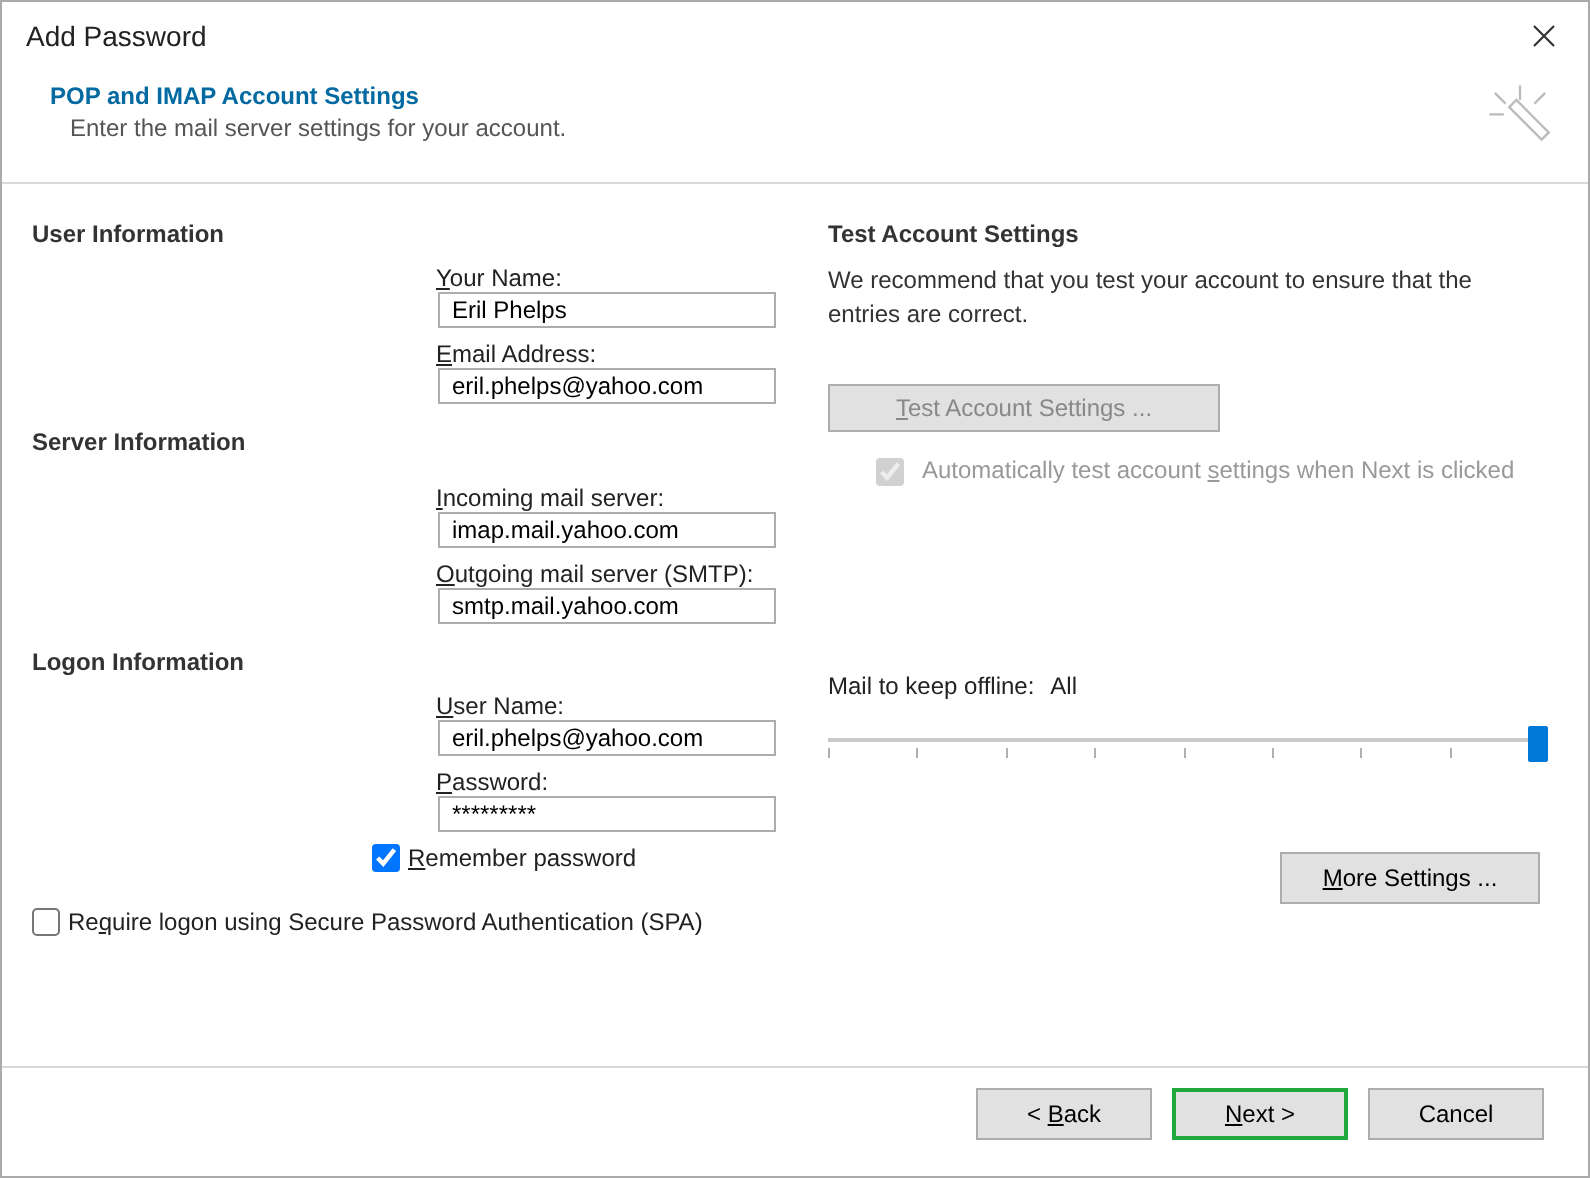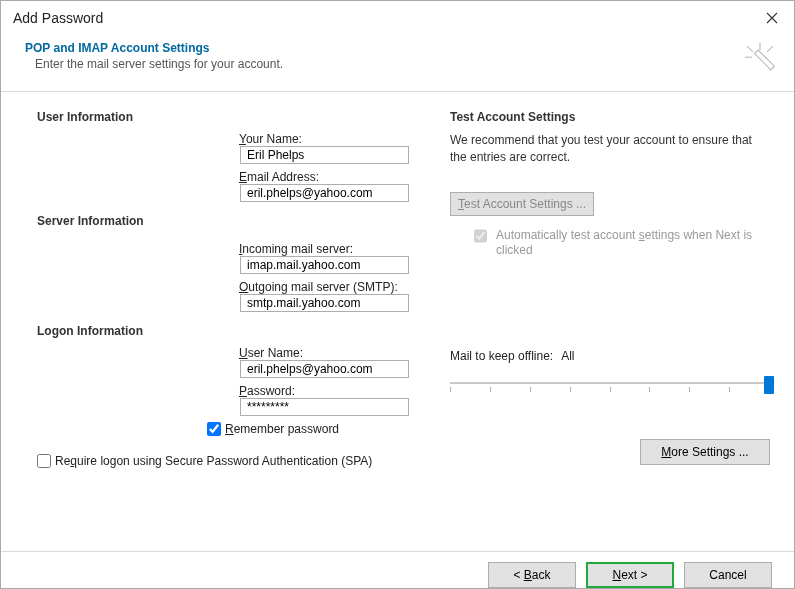--- a/index.html
+++ b/index.html
@@ -36,22 +36,22 @@
     justify-content: space-between;
     align-items: flex-start;
   }
   .header-text .htitle { font-weight: 600; font-size: 12px; color: #0369a1; }
   .header-text .hsub { color: #555; margin-top: 2px; padding-left: 10px;}
   .sparkle { width: 36px; height: 36px; color: #888; }
   .divider { height: 1px; background: #d9d9d9; margin: 0; }
   .content {
     flex: 1;
     display: flex;
-    padding: 18px 24px 10px 36px;
-    gap: 41px;
+    padding: 18px 24px 10px 15px;
+    gap: 26px;
   }
   .col-left { width: 372px; }
   .col-right { flex: 1; }
   .section-title { font-weight: 600; font-size: 12px; margin-bottom: 8px; color:#333;}
   .row { display: flex; align-items: flex-end; margin-bottom: 6px; flex-direction: column; }
   .row label { width: 170px; }
   .row input[type=text], .row input[type=password], .row select {
     flex: 1;
     height: 22px;
     border: 1px solid #adadad;
@@ -64,21 +64,21 @@
     background: #eaeaea;
   }
   .check-row { display: flex; align-items: center; gap: 4px; margin: 4px 0; }
   .check-row input[type=checkbox]{ width:14px; height:14px; margin:0;}
   .remember-row { margin-left: 170px; margin-top:2px;}
   .spa-row { margin-top: 18px; }
   .right-text { color: #333; line-height: 1.4; }
   .test-btn {
     margin-top: 26px;
     height: 24px;
-    width: 144px;
+    width: 196px;
     background: #e1e1e1;
     border: 1px solid #adadad;
     color: #888;
     text-align: center;
     line-height: 22px;
     cursor: default;
   }
   .auto-test-row {
     display: flex; align-items: flex-start; gap: 6px;
     margin-top: 12px; margin-left: 20px; color: #999;
@@ -92,21 +92,21 @@
   .slider-ticks span{ width:1px; height:5px; background:#b0b0b0;}
   .slider-thumb { position:absolute; right:-4px; top:3px; width:10px; height:18px; background:#0078d7; border-radius:1px;}
   .more-btn-row { margin-top: 42px; text-align: right; }
   .more-btn {
     height: 26px; width: 130px;
     background: #e1e1e1; border:1px solid #adadad;
     font-family: inherit; font-size:12px;
     cursor:pointer;
   }
   .footer {
-    padding: 10px 22px 0;
+    padding: 10px 22px 18px;
     display:flex; justify-content:flex-end; gap:10px;
   }
   .footer button{
     width:88px; height:26px;
     background:#e1e1e1; border:1px solid #adadad;
     font-family:inherit; font-size:12px; cursor:pointer;
   }
   .footer button.primary{
     border:2px solid #22a83f; background:#e1e1e1;
   }

